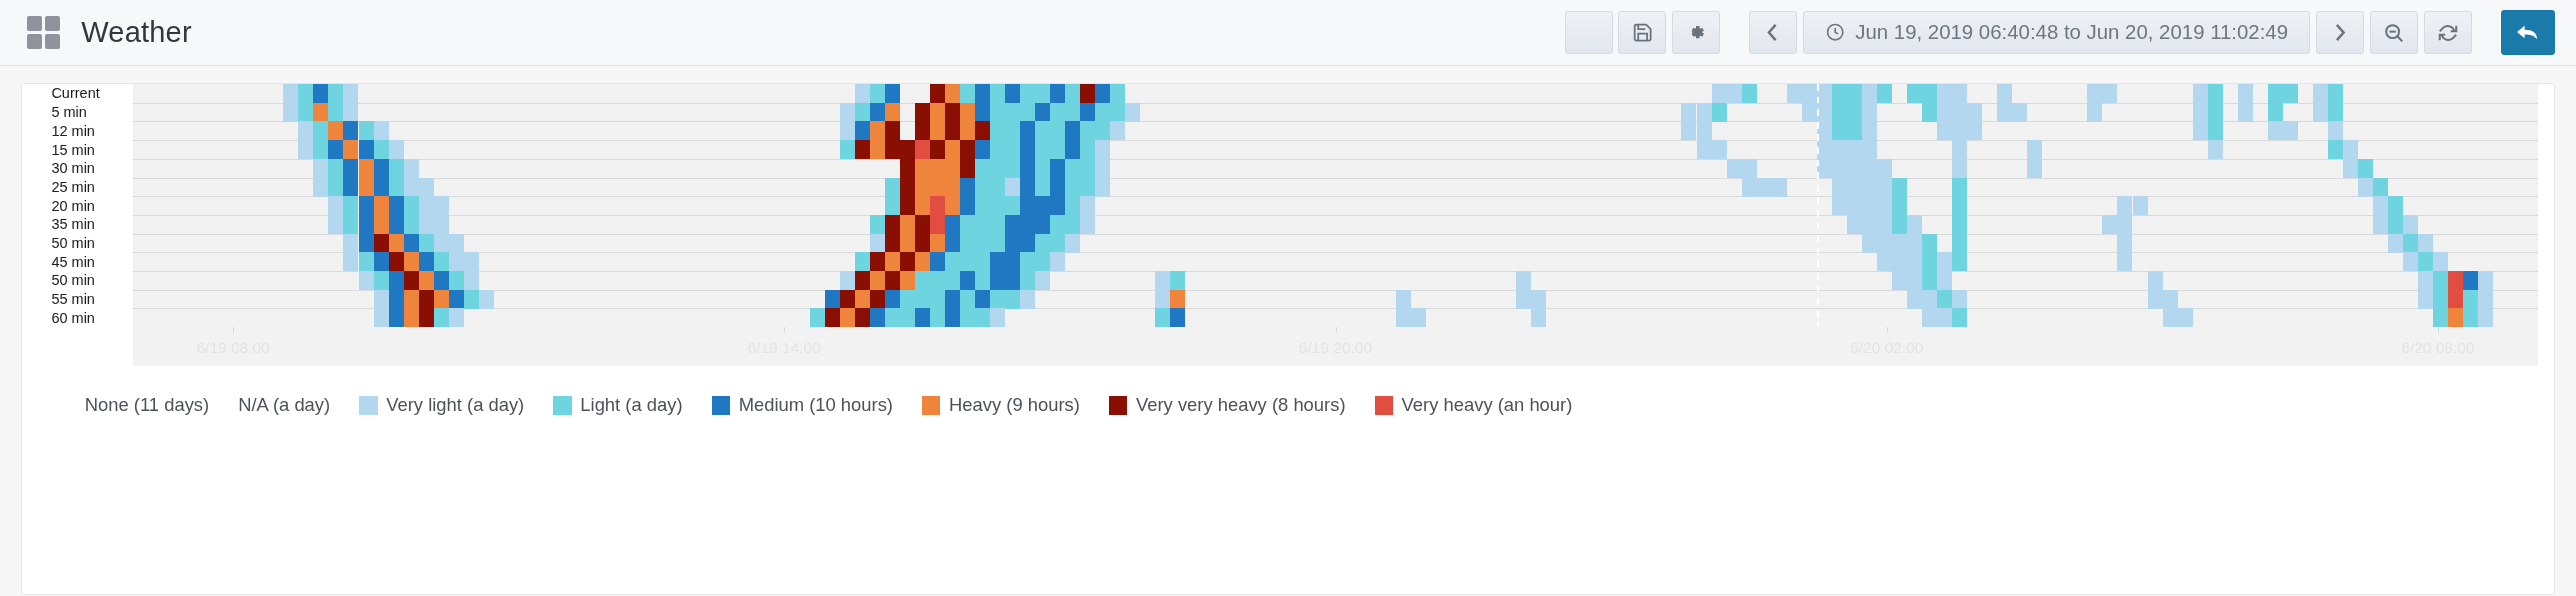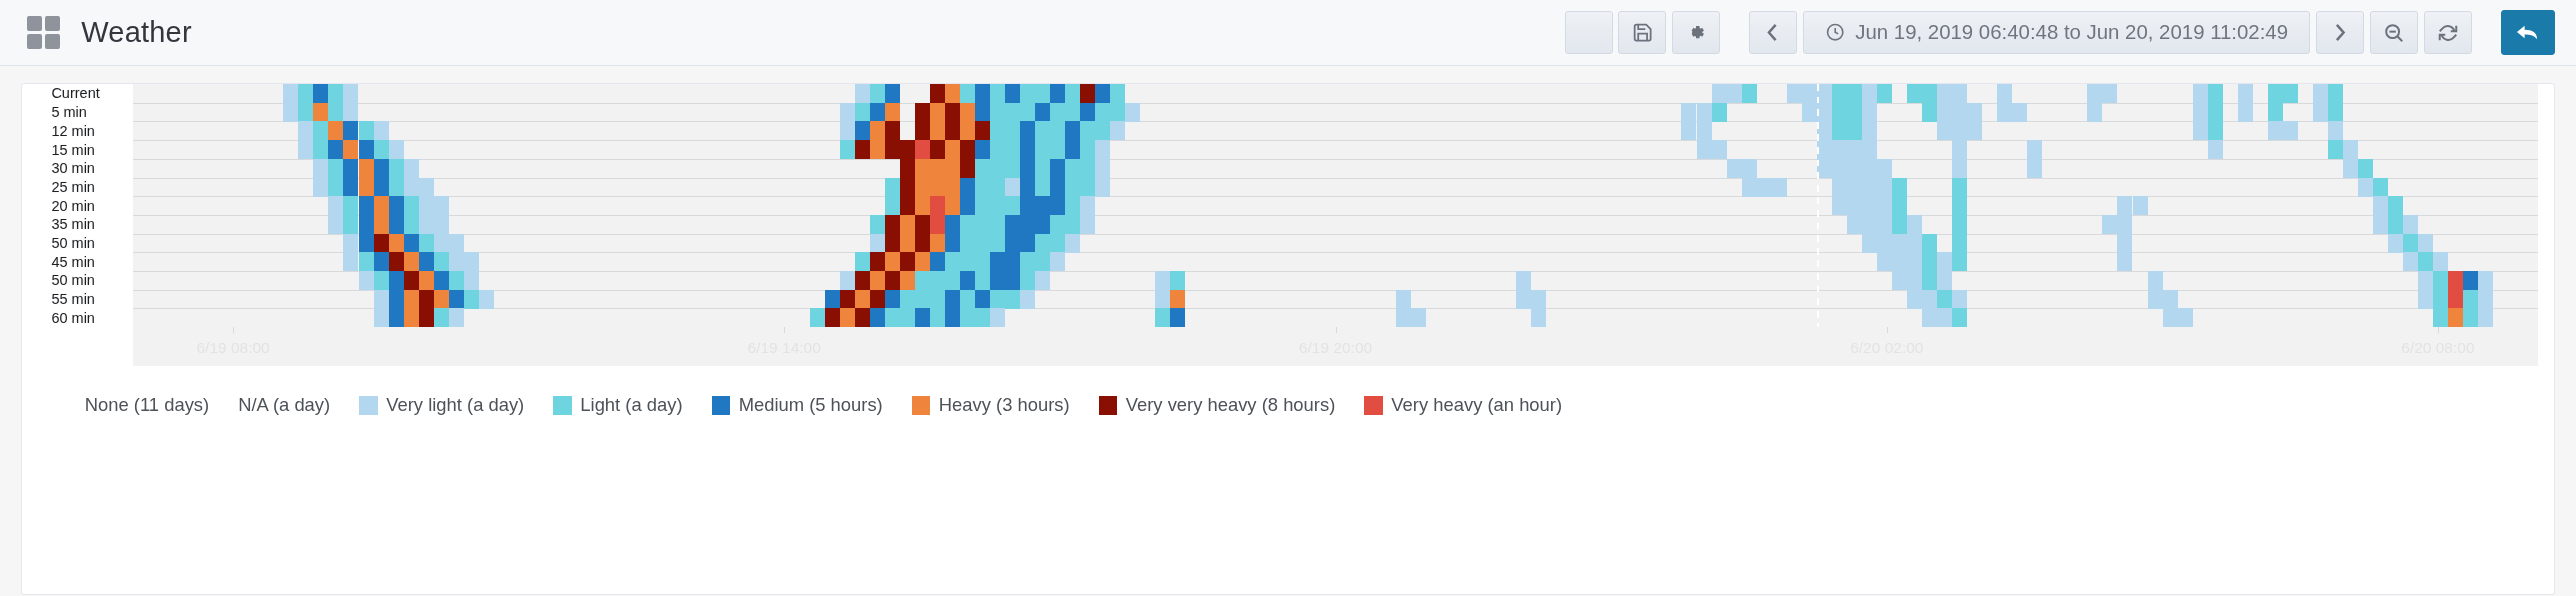--- a/index.html
+++ b/index.html
@@ -719,25 +719,25 @@
           <div class="lg-item">
             <span class="lg-sw" style="background: rgb(180, 215, 240);"></span>
             <span class="lg-text">Very light (a day)</span>
           </div>
           <div class="lg-item">
             <span class="lg-sw" style="background: rgb(110, 212, 224);"></span>
             <span class="lg-text">Light (a day)</span>
           </div>
           <div class="lg-item">
             <span class="lg-sw" style="background: rgb(31, 120, 193);"></span>
-            <span class="lg-text">Medium (5 hours)</span>
+            <span class="lg-text">Medium (10 hours)</span>
           </div>
           <div class="lg-item">
             <span class="lg-sw" style="background: rgb(239, 132, 60);"></span>
-            <span class="lg-text">Heavy (3 hours)</span>
+            <span class="lg-text">Heavy (9 hours)</span>
           </div>
           <div class="lg-item">
             <span class="lg-sw" style="background: rgb(137, 15, 2);"></span>
             <span class="lg-text">Very very heavy (8 hours)</span>
           </div>
           <div class="lg-item">
             <span class="lg-sw" style="background: rgb(226, 77, 66);"></span>
             <span class="lg-text">Very heavy (an hour)</span>
           </div>
         </div>

